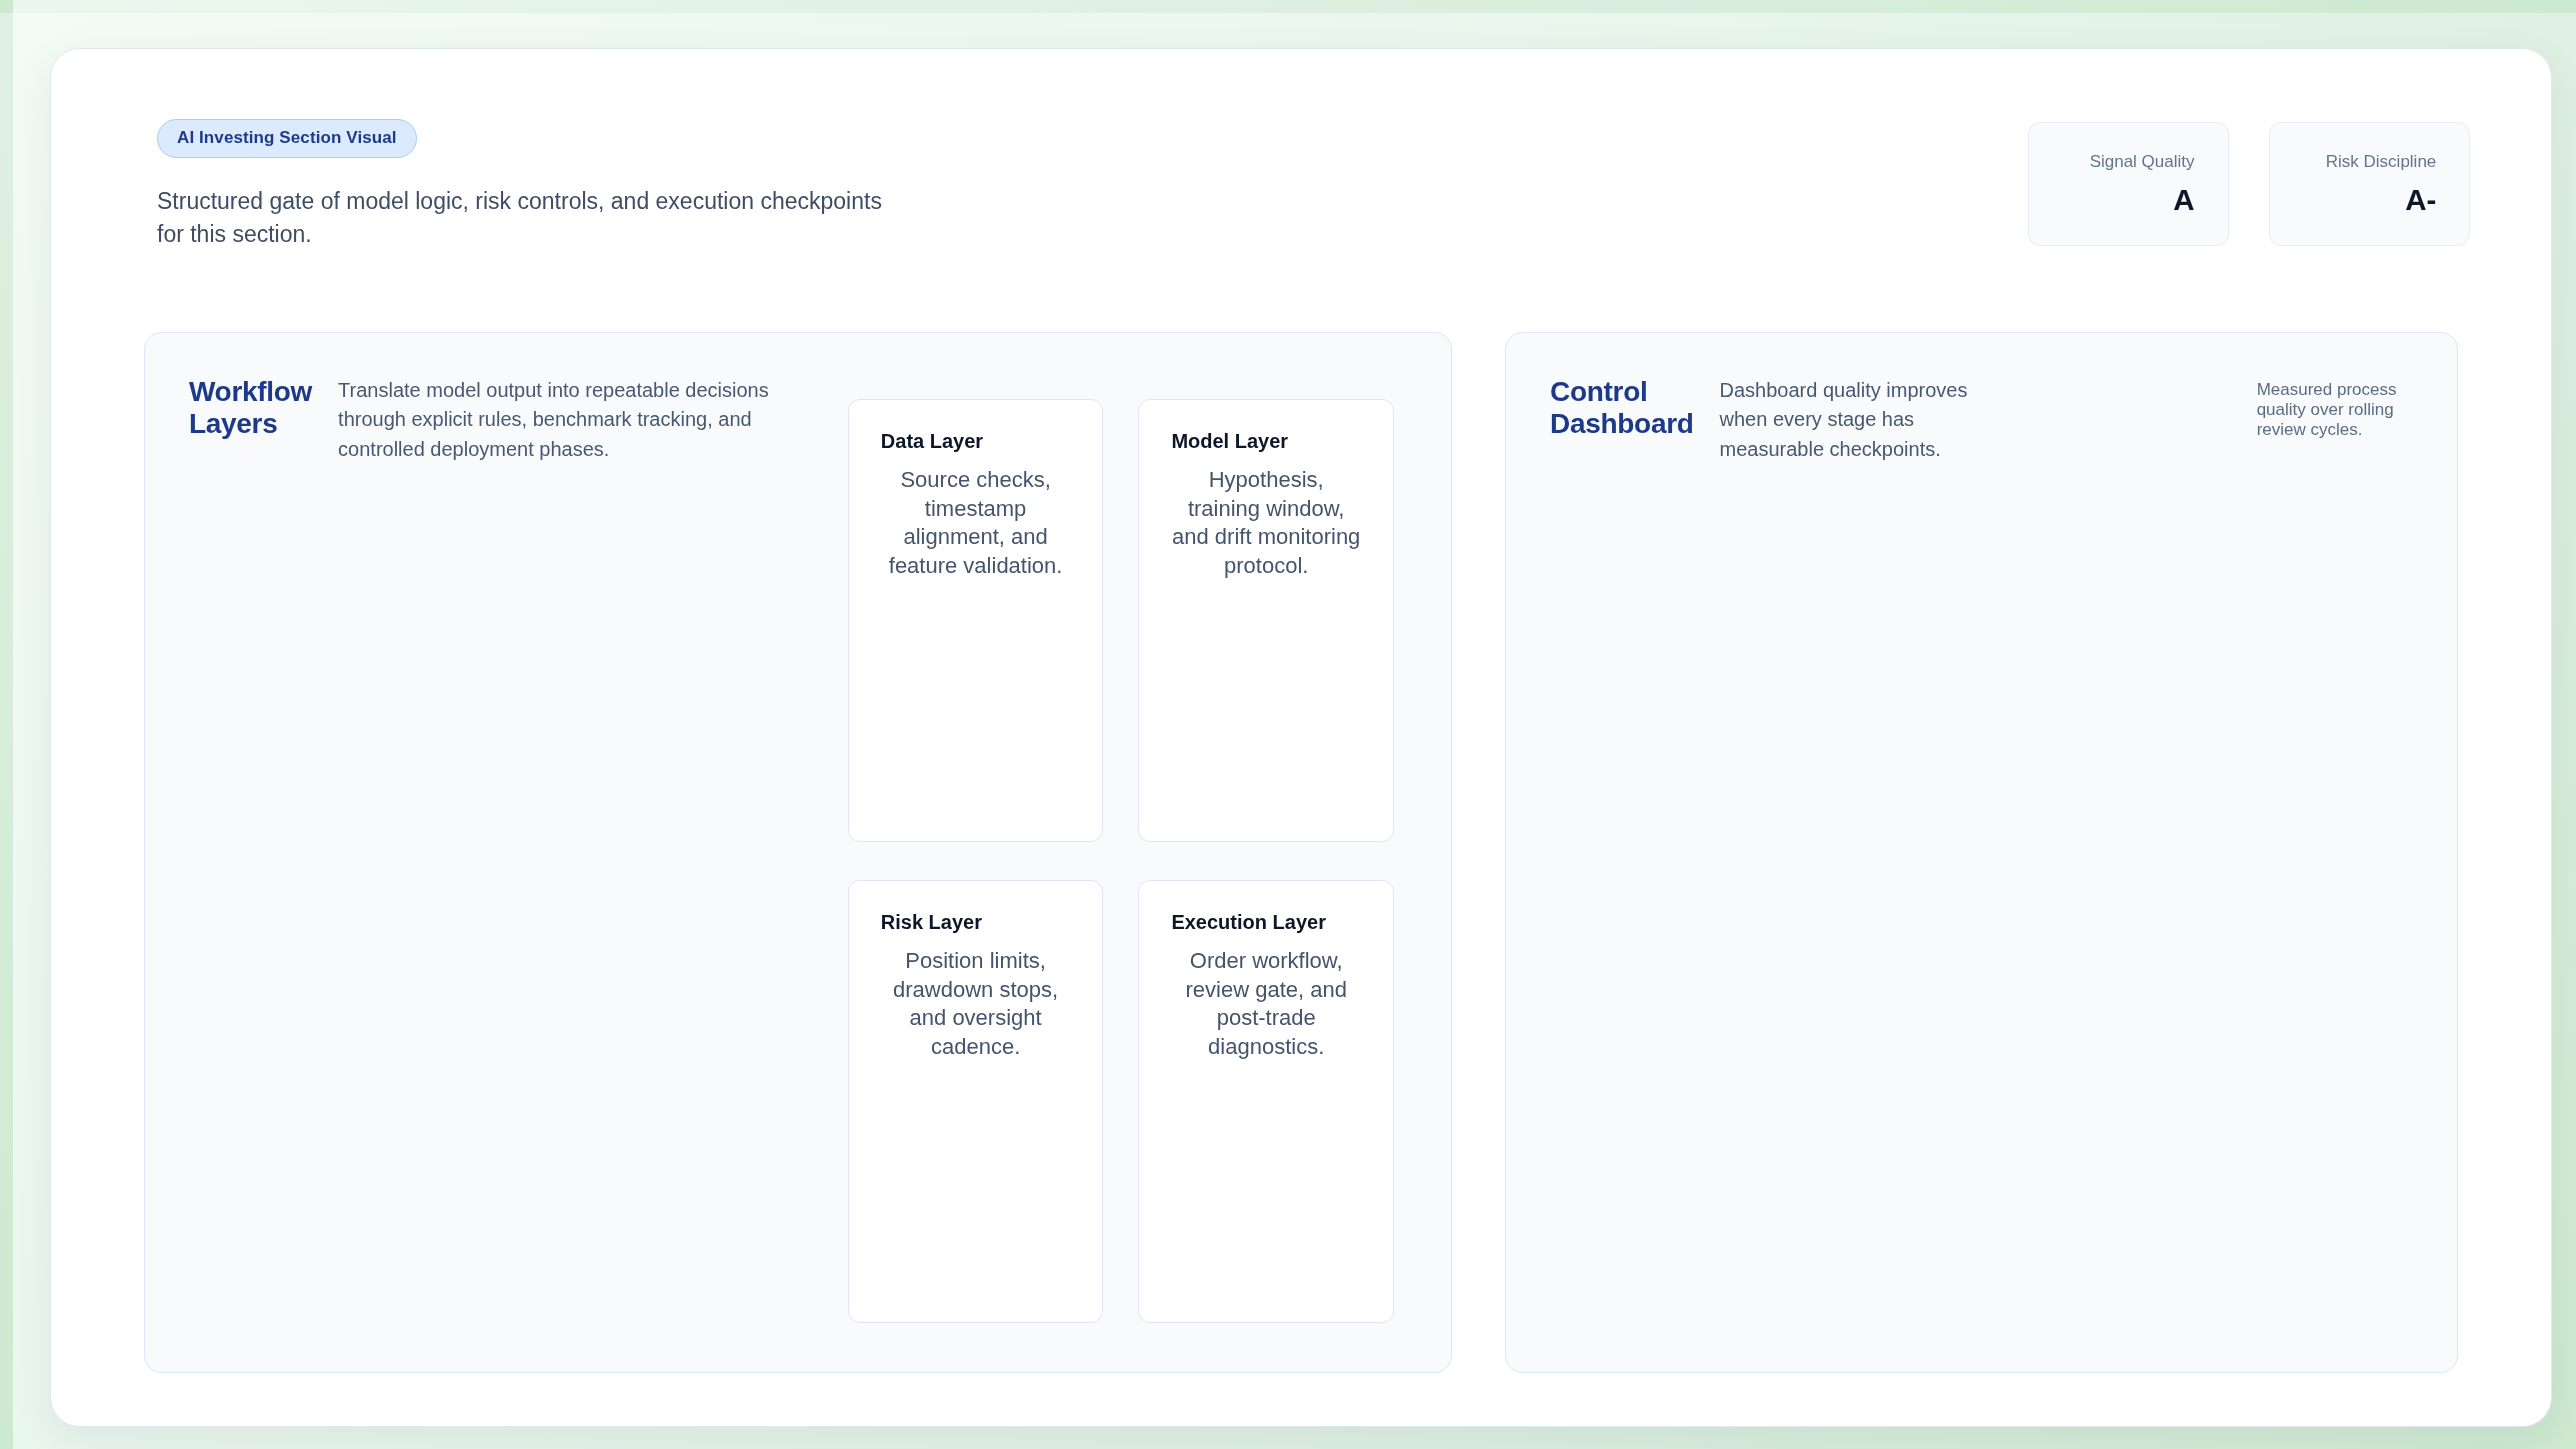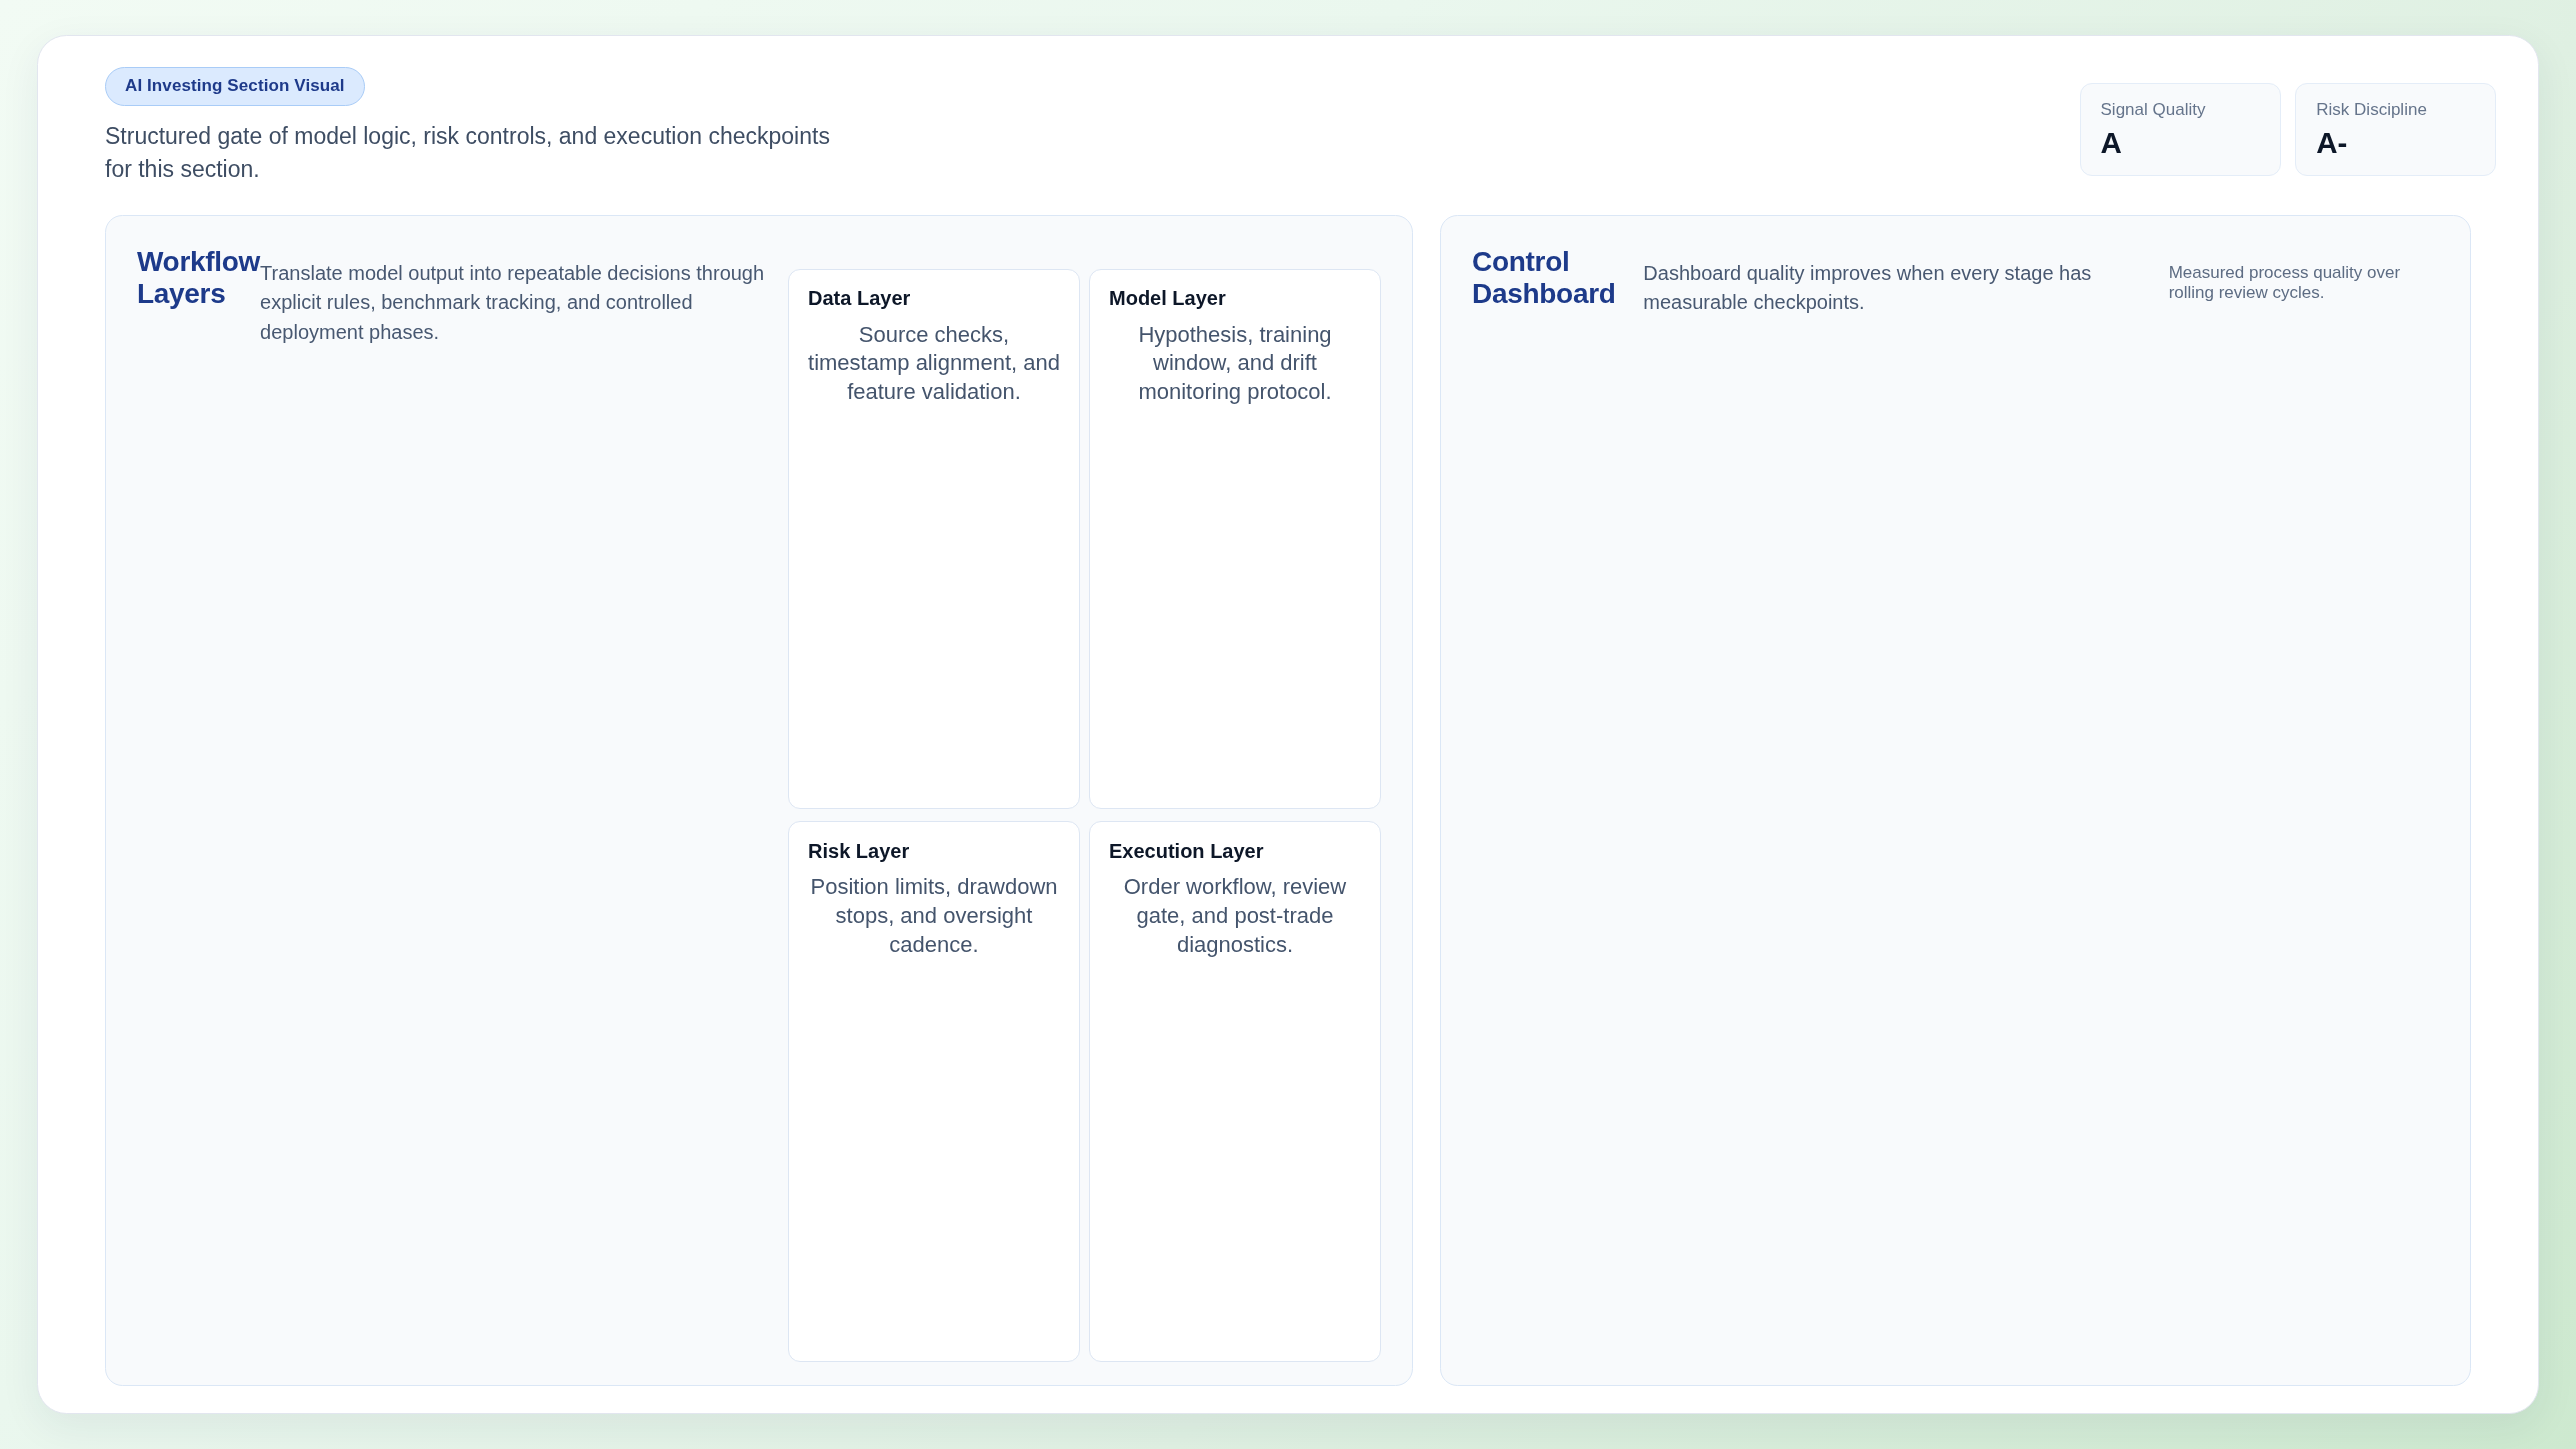--- a/index.html
+++ b/index.html
@@ -1,15 +1,15 @@
 <!DOCTYPE html>
 <html style="font-size:10.7px"><head>
 <meta charset="utf-8">
 <style>
-  * { box-sizing: border-box; margin: 0; padding: 0; }
+  * { box-sizing: border-box; margin: 13px; padding: 0; }
 
   html, body {
     width: 2576px;
     height: 1449px;
     overflow: hidden;
   }
 
   body {
     font-family: "Liberation Sans", sans-serif;
     background: linear-gradient(135deg, #f2fbf4 0%, #eaf7ee 35%, #dff0e2 65%, #cde9cf 100%);
@@ -80,20 +80,21 @@
     margin-top: 16px;
     padding-right: 6.7px;
   }
 
   .metric-card {
     background: #f8fafc;
     border: 1.3px solid #e4edf8;
     border-radius: 12px;
     padding: 16px 20px 17.4px 20px;
     min-width: 201px;
+    text-align: right;
   }
 
   .metric-label {
     font-size: 17px;
     color: #65748b;
     white-space: nowrap;
   }
 
   .metric-value {
     font-size: 29.5px;

